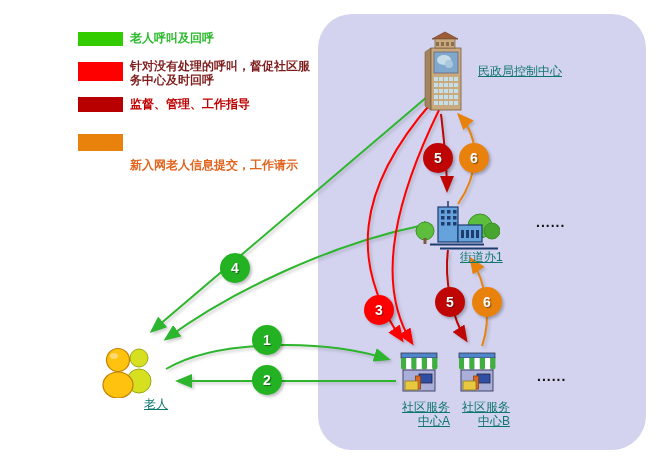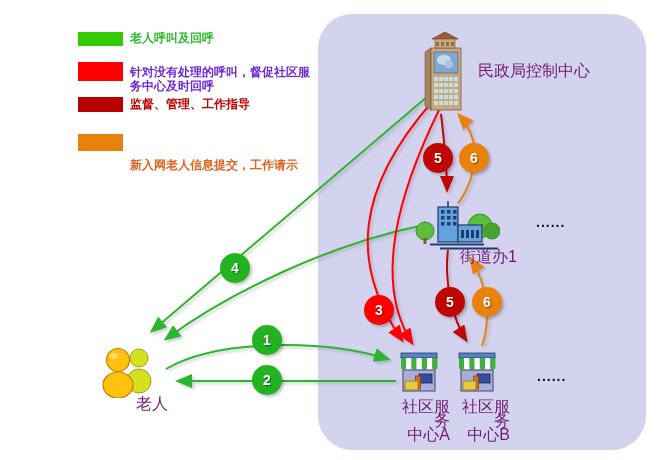--- a/index.html
+++ b/index.html
@@ -9,21 +9,21 @@
          background:#D3D3F0;border-radius:34px;}
   
   .legend{position:absolute;left:0;top:0;width:320px;}
   .sw{position:absolute;left:78px;width:45px;}
   .sw0{top:32px;height:14px;background:#33CC00;}
   .sw1{top:62px;height:19px;background:#FF0000;}
   .sw2{top:97px;height:15px;background:#B80000;}
   .sw3{top:134px;height:17px;background:#E8820C;}
   .lg-label{position:absolute;left:130px;font-size:12px;font-weight:bold;line-height:14px;}
   .ll0{top:31px;color:#2DBB2D;}
-  .ll1{top:65px;color:#6d28d9;width:180px;}
+  .ll1{top:59px;color:#7f1d1d;width:180px;}
   .ll2{top:97px;color:#C00000;}
   .ll3{top:134px;color:#E2641E;margin-top:24px;}
   
   .arrows{position:absolute;left:0;top:0;width:661px;height:460px;pointer-events:none;
           filter:drop-shadow(2px 2px 1.5px rgba(110,110,110,.35));}
   
   .badge{position:absolute;width:30px;height:30px;border-radius:50%;color:#fff;
          font-size:14px;font-weight:bold;text-align:center;line-height:30px;
          text-shadow:1px 1px 1px rgba(0,0,0,.45);box-shadow:2px 2px 3px rgba(0,0,0,.25);}
   .bg-green{background:#22B222;}
@@ -33,21 +33,21 @@
   .b1{left:252px;top:325px;}
   .b2{left:252px;top:365px;}
   .b3{left:364px;top:295px;}
   .b4{left:220px;top:253px;}
   .b5u{left:423px;top:143px;}
   .b6u{left:459px;top:143px;}
   .b5l{left:435px;top:287px;}
   .b6l{left:472px;top:287px;}
   
   .icon{position:absolute;}
-  .node-label{position:absolute;color:#701a75;font-size:16px;line-height:14px;}
+  .node-label{position:absolute;color:#0f766e;font-size:12px;line-height:14px;text-decoration:underline;}
   .ctr-label{left:478px;top:64px;}
   .street-label{left:460px;top:250px;}
   .dots{position:absolute;color:#111;font-size:14px;font-weight:bold;letter-spacing:1px;}
   .dots1{left:536px;top:214px;}
   .dots2{left:537px;top:368px;}
   .shop-label{width:60px;text-align:right;}
   .la{left:390px;top:400px;}
   .lb{left:450px;top:400px;}
   .elder-label{width:90px;text-align:right;}
   .le1{left:78px;top:397px;}

